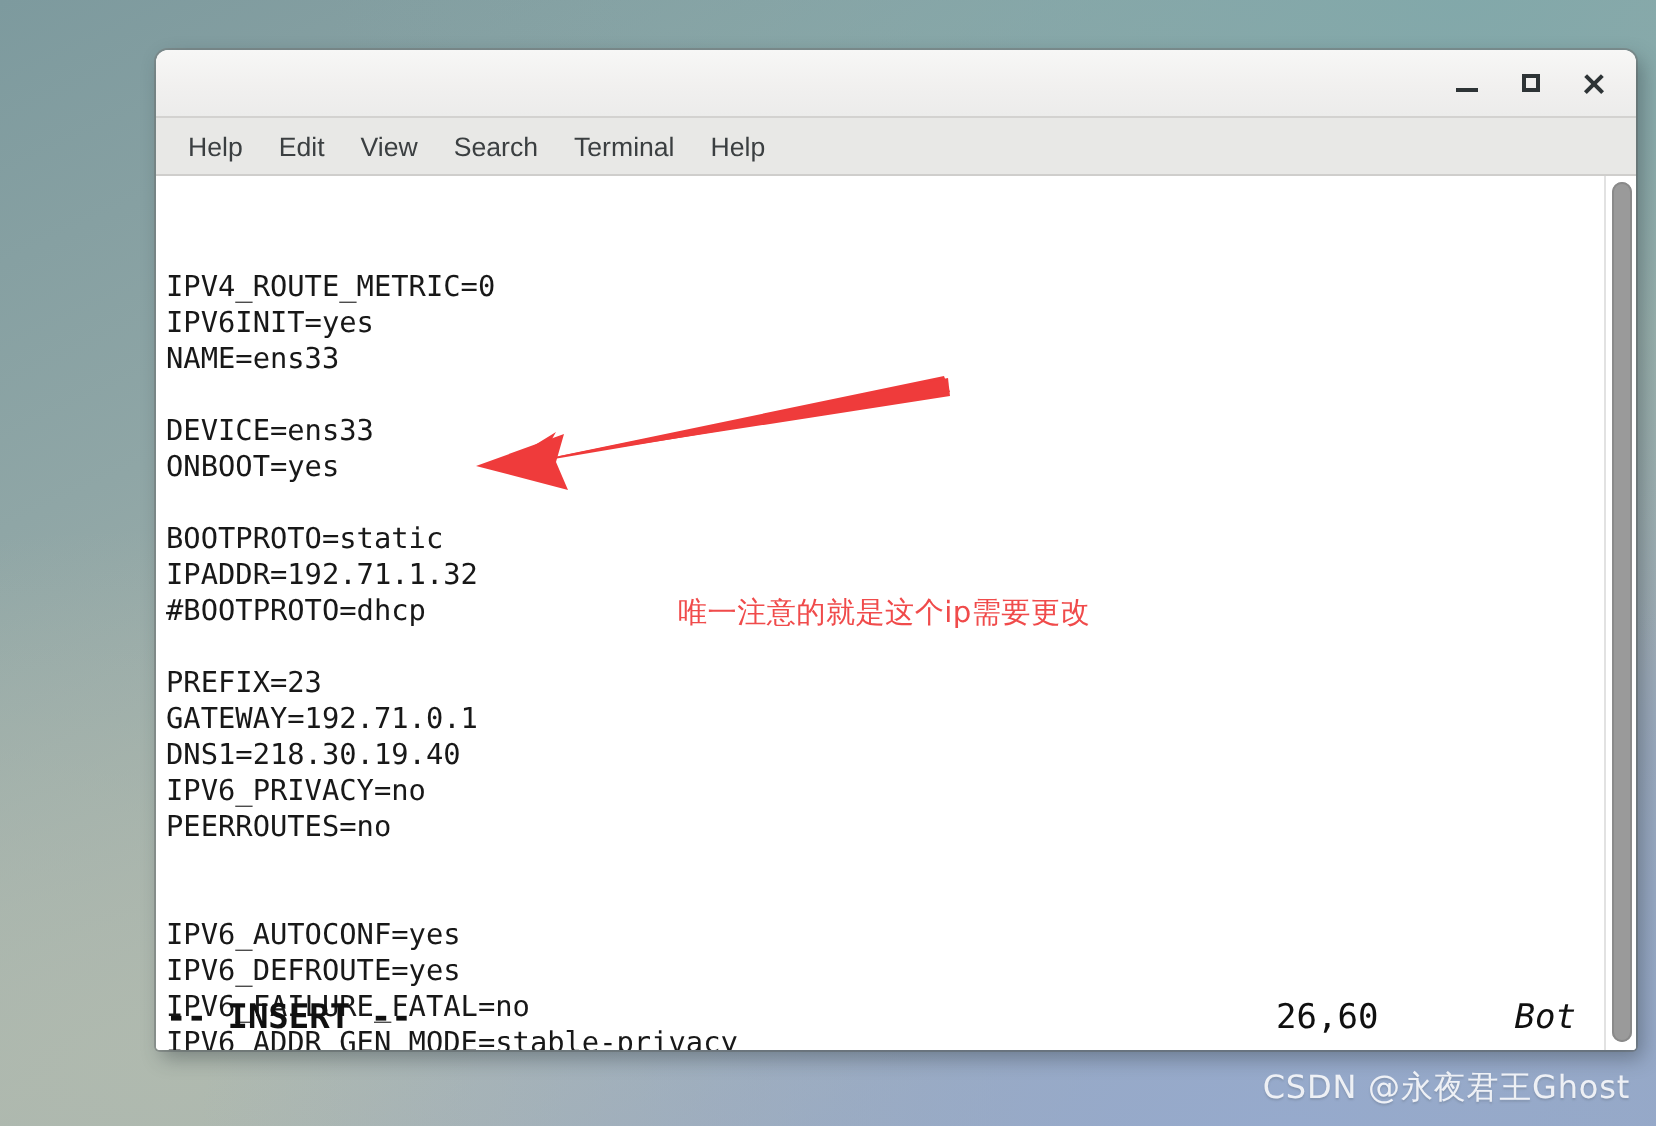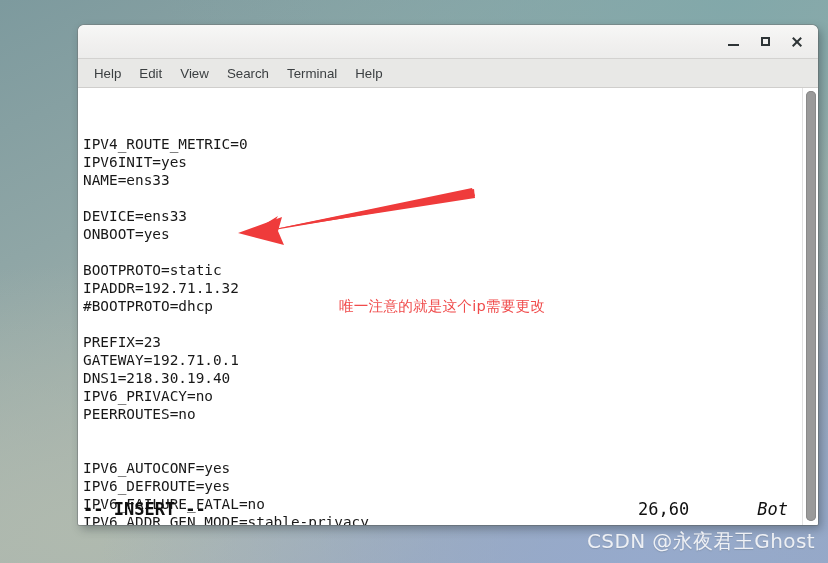--- a/index.html
+++ b/index.html
@@ -218,21 +218,21 @@
     white-space: nowrap;
     letter-spacing: 0.2px;
   }
 
   
   #watermark {
     position: absolute;
     right: 13px;
     bottom: 8px;
     font-family: "DejaVu Sans", sans-serif;
-    font-size: 20px;
+    font-size: 16px;
     color: rgba(252,252,253,0.88);
     letter-spacing: 0.4px;
     text-shadow: 0 1px 1px rgba(80,90,105,0.25);
   }
 </style>
 </head>
 <body>
 
 <div id="desktop"></div>
 

